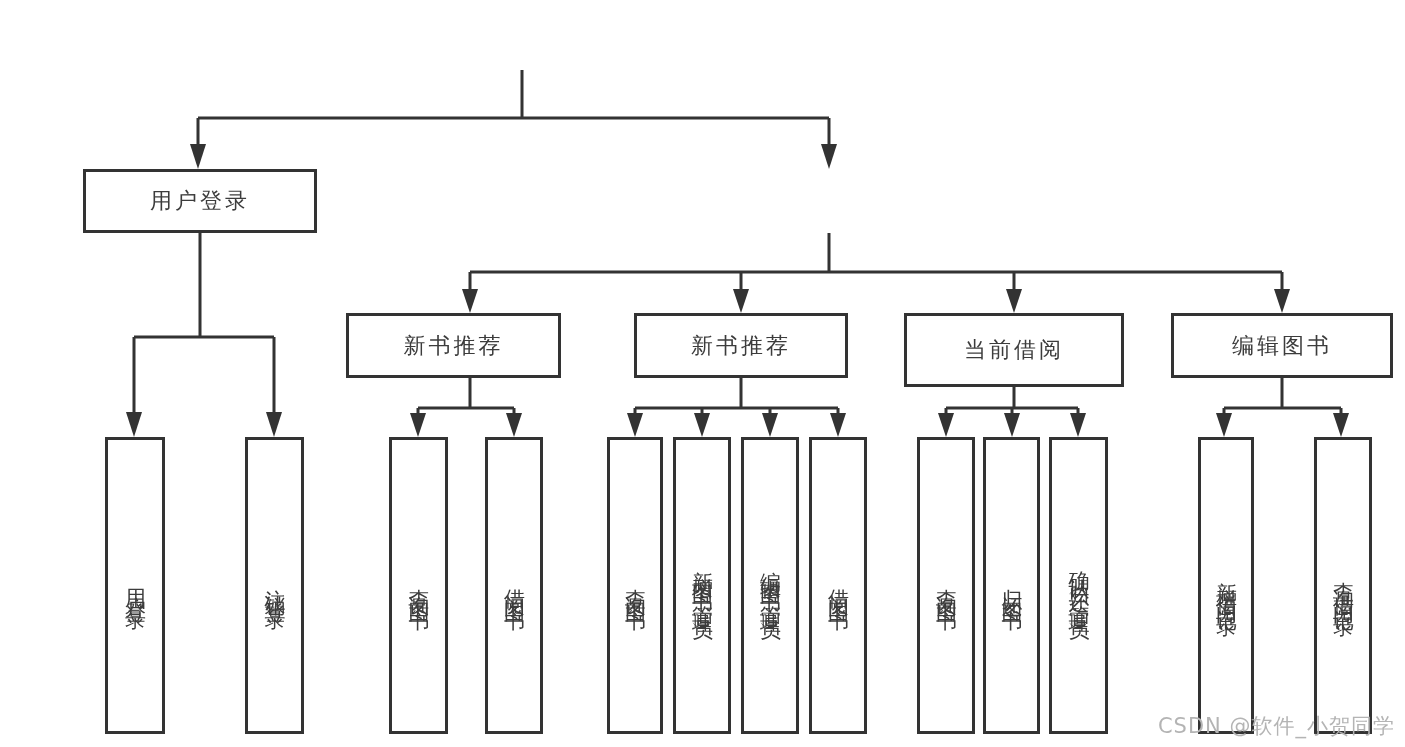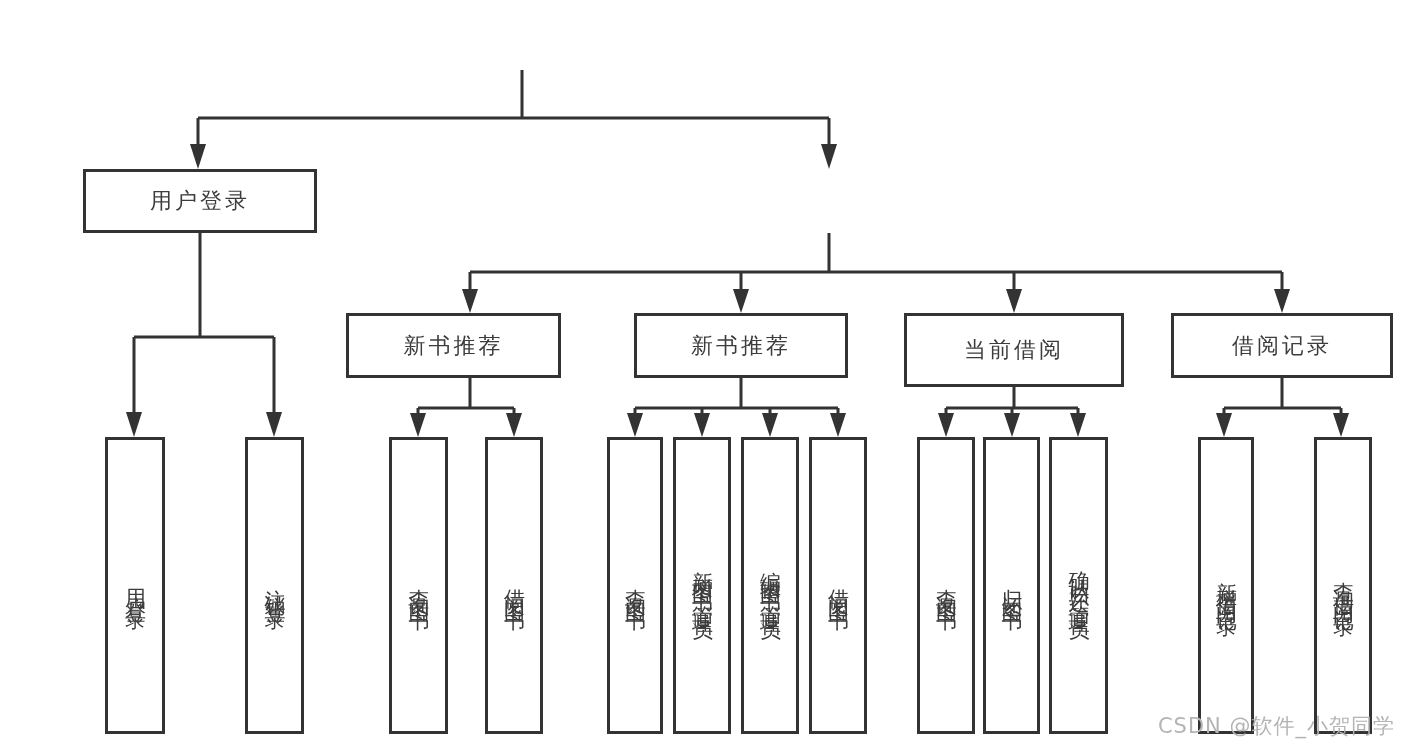--- a/index.html
+++ b/index.html
@@ -99,21 +99,21 @@
       <polygon points="1333,413 1349,413 1341,437"></polygon>
     </g>
   </svg>
 
 
   <div class="box h" style="left:83px; top:169px; width:234px; height:64px">用户登录</div>
 
   <div class="box h" style="left:346px; top:313px; width:215px; height:65px">新书推荐</div>
   <div class="box h" style="left:634px; top:313px; width:214px; height:65px">新书推荐</div>
   <div class="box h" style="left:904px; top:313px; width:220px; height:74px">当前借阅</div>
-  <div class="box h" style="left:1171px; top:313px; width:222px; height:65px">借阅记录</div>
+  <div class="box h" style="left:1171px; top:313px; width:222px; height:65px">编辑图书</div>
 
   <div class="box v" style="left:105px; top:437px; width:60px; height:297px">用户登录</div>
   <div class="box v" style="left:245px; top:437px; width:59px; height:297px">注销登录</div>
 
   <div class="box v" style="left:389px; top:437px; width:59px; height:297px">查询图书</div>
   <div class="box v" style="left:485px; top:437px; width:58px; height:297px">借阅图书</div>
 
   <div class="box v" style="left:607px; top:437px; width:56px; height:297px">查询图书</div>
   <div class="box v" style="left:673px; top:437px; width:58px; height:297px">新增图书（管理员）</div>
   <div class="box v" style="left:741px; top:437px; width:58px; height:297px">编辑图书（管理员）</div>

